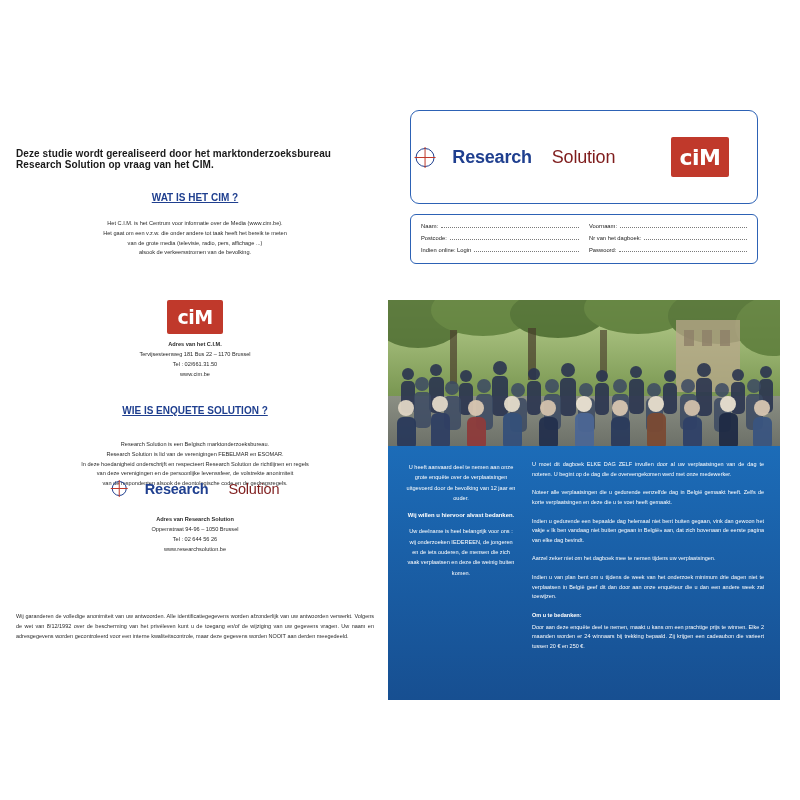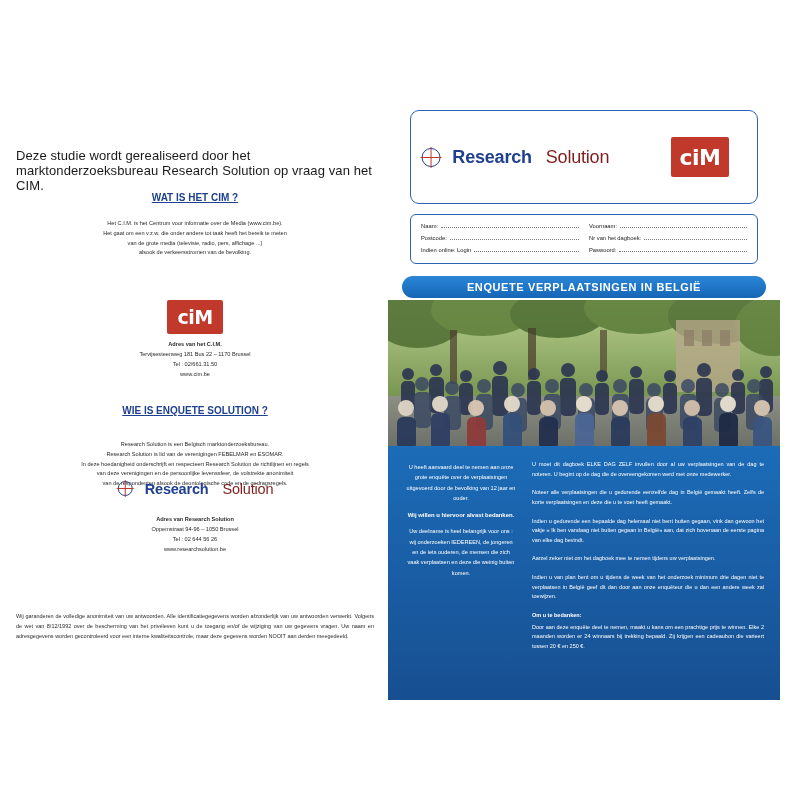--- a/index.html
+++ b/index.html
@@ -22,22 +22,22 @@
     top: 0;
     width: 390px;
     height: 800px;
   }
 
   .intro-line {
     position: absolute;
     left: 16px;
     top: 148px;
     width: 360px;
-    font-size: 13px;
-    font-weight: normal;
+    font-size: 10px;
+    font-weight: bold;
     color: #1a1a1a;
     letter-spacing: 0.1px;
   }
 
   .section-title {
     position: absolute;
     width: 100%;
     text-align: center;
     font-size: 10px;
     font-weight: bold;
@@ -93,21 +93,21 @@
     font-weight: bold;
   }
 
   
   .rs-logo {
     position: absolute;
     left: 50%;
     transform: translateX(-50%);
     display: flex;
     align-items: center;
-    gap: 11px;
+    gap: 17px;
   }
   #rs-logo-left { top: 480px; }
 
   .rs-mark {
     width: 17px;
     height: 17px;
     position: relative;
   }
   .rs-mark .ring {
     position: absolute;
@@ -408,21 +408,20 @@
         <span class="form-label">Indien online: Login</span>
         <span class="dots"></span>
       </div>
       <div class="form-field" style="margin-left:10px">
         <span class="form-label">Paswoord:</span>
         <span class="dots"></span>
       </div>
     </div>
   </div>
 
-  <div class="banner">ENQUETE VERPLAATSINGEN IN BELGIË</div>
 
   <div class="photo">
     <svg width="392" height="150" viewBox="0 0 392 150" xmlns="http://www.w3.org/2000/svg" aria-hidden="true">
       <defs>
         <linearGradient id="sky" x1="0" y1="0" x2="0" y2="1">
           <stop offset="0%" stop-color="#b9cf8f"></stop>
           <stop offset="60%" stop-color="#7d9a55"></stop>
           <stop offset="100%" stop-color="#5d7a3c"></stop>
         </linearGradient>
         <linearGradient id="ground" x1="0" y1="0" x2="0" y2="1">

